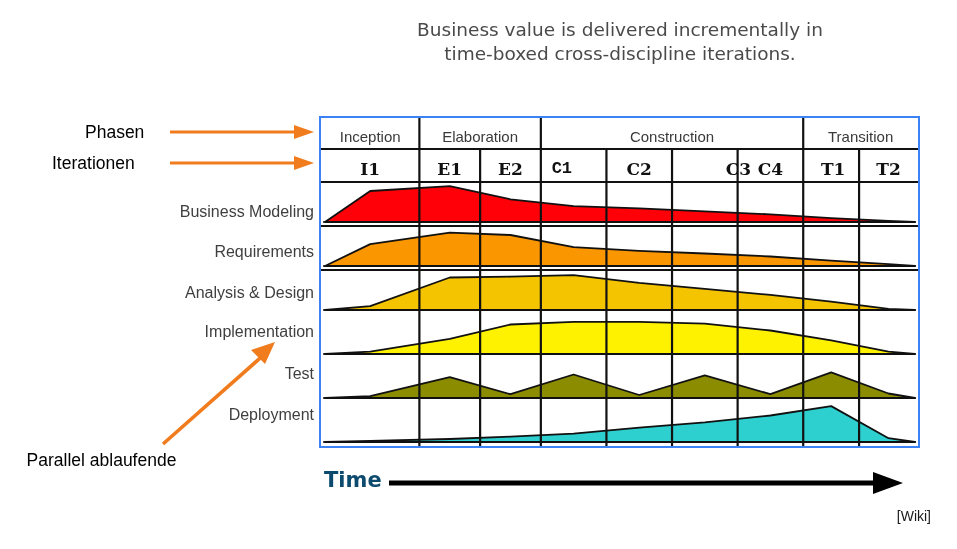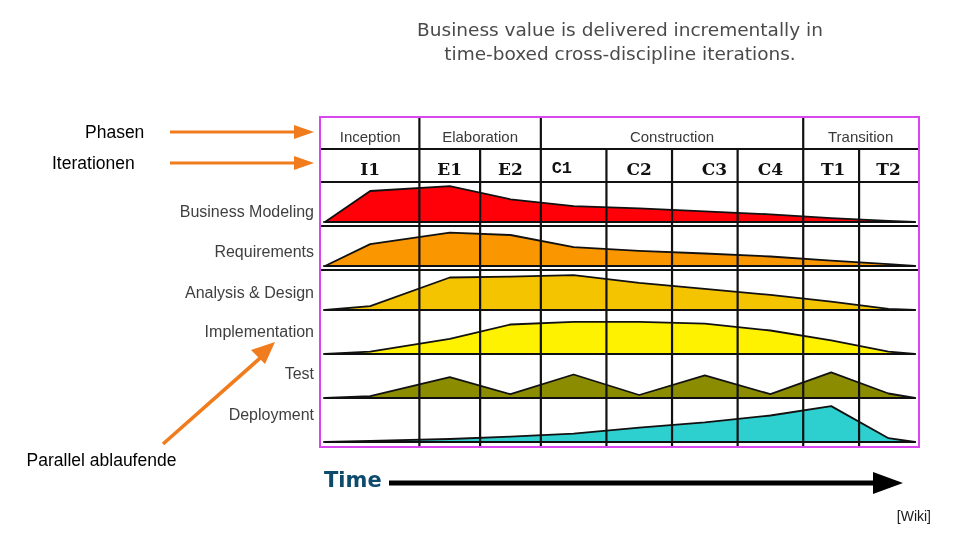--- a/index.html
+++ b/index.html
@@ -66,21 +66,21 @@
     overflow: visible;
   }
 
   
   #chart-frame {
     position: absolute;
     left: 319px;
     top: 116px;
     width: 601px;
     height: 332px;
-    border: 2px solid #d946ef;
+    border: 2px solid #3b82f6;
     box-sizing: border-box;
     background: #ffffff;
   }
   #chart-svg {
     position: absolute;
     left: 0;
     top: 0;
   }
 
   
@@ -237,21 +237,21 @@
       <div class="phase-cell" style="left: 98.3866px; width: 121.465px;">Elaboration</div>
       <div class="phase-cell" style="left: 219.851px; width: 262.364px;">Construction</div>
       <div class="phase-cell" style="left: 482.216px; width: 114.784px;">Transition</div>
     </div>
   <div id="iter-row">
       <div class="iter-cell" style="left: 0px; width: 98.3866px;">I1</div>
       <div class="iter-cell" style="left: 98.3866px; width: 60.7325px;">E1</div>
       <div class="iter-cell" style="left: 159.119px; width: 60.7325px;">E2</div>
       <div class="iter-cell" style="left: 219.851px; width: 42px; font-family: Liberation Mono, monospace;">C1</div>
       <div class="iter-cell" style="left: 285.443px; width: 65.591px;">C2</div>
-      <div class="iter-cell" style="left: 351.034px; width: 85px;">C3</div>
+      <div class="iter-cell" style="left: 351.034px; width: 85px; padding-left: 24px;">C3</div>
       <div class="iter-cell" style="left: 416.625px; width: 65.591px;">C4</div>
       <div class="iter-cell" style="left: 482.216px; width: 60px;">T1</div>
       <div class="iter-cell" style="left: 538.09px; width: 58.9105px;">T2</div>
     </div>
 </div>
 
 <div id="time-axis">
   <div id="time-label">Time</div>
   <svg id="time-arrow-svg" width="520" height="26" viewBox="0 0 520 26">
     <line x1="2" y1="13" x2="492" y2="13" stroke="#000000" stroke-width="5"></line>

